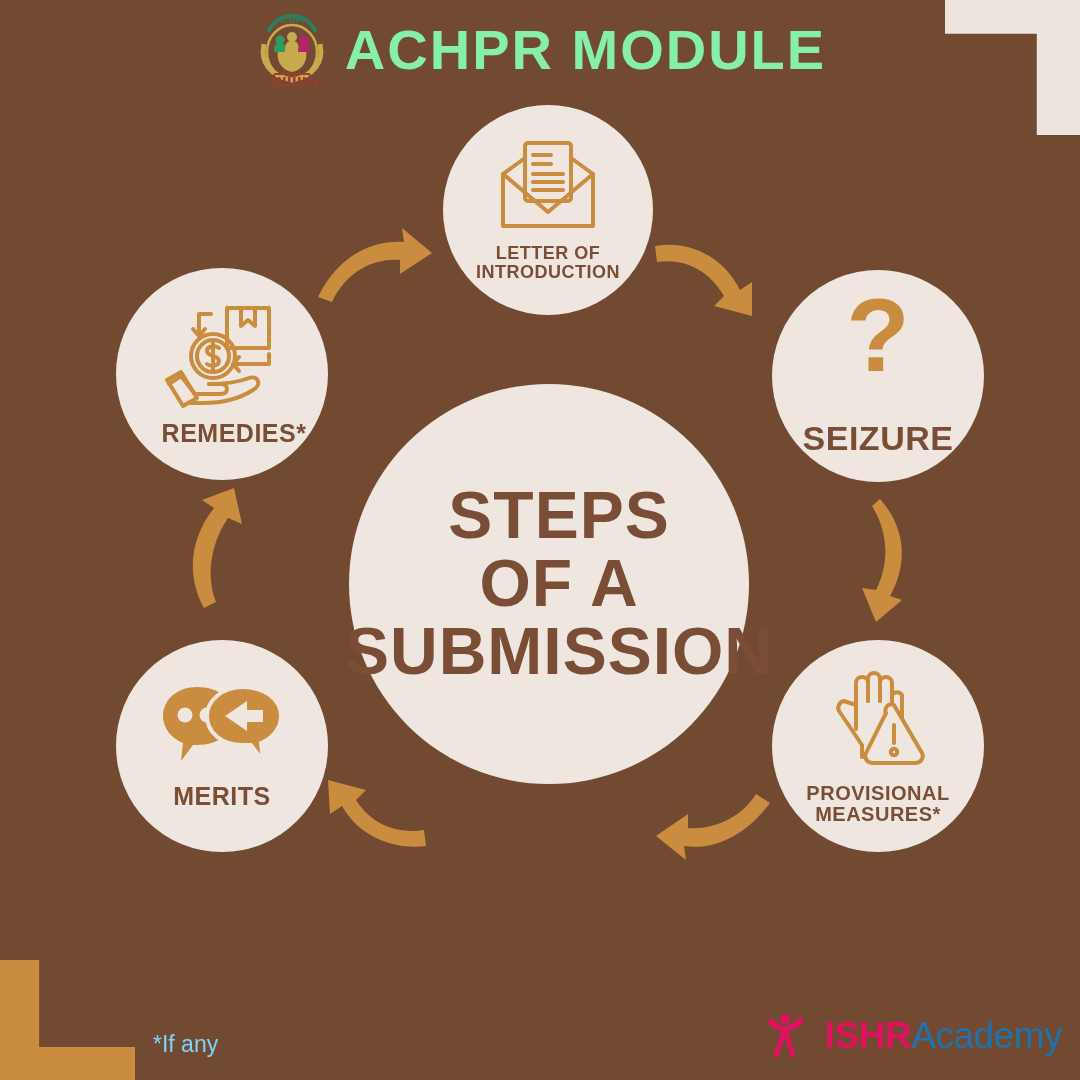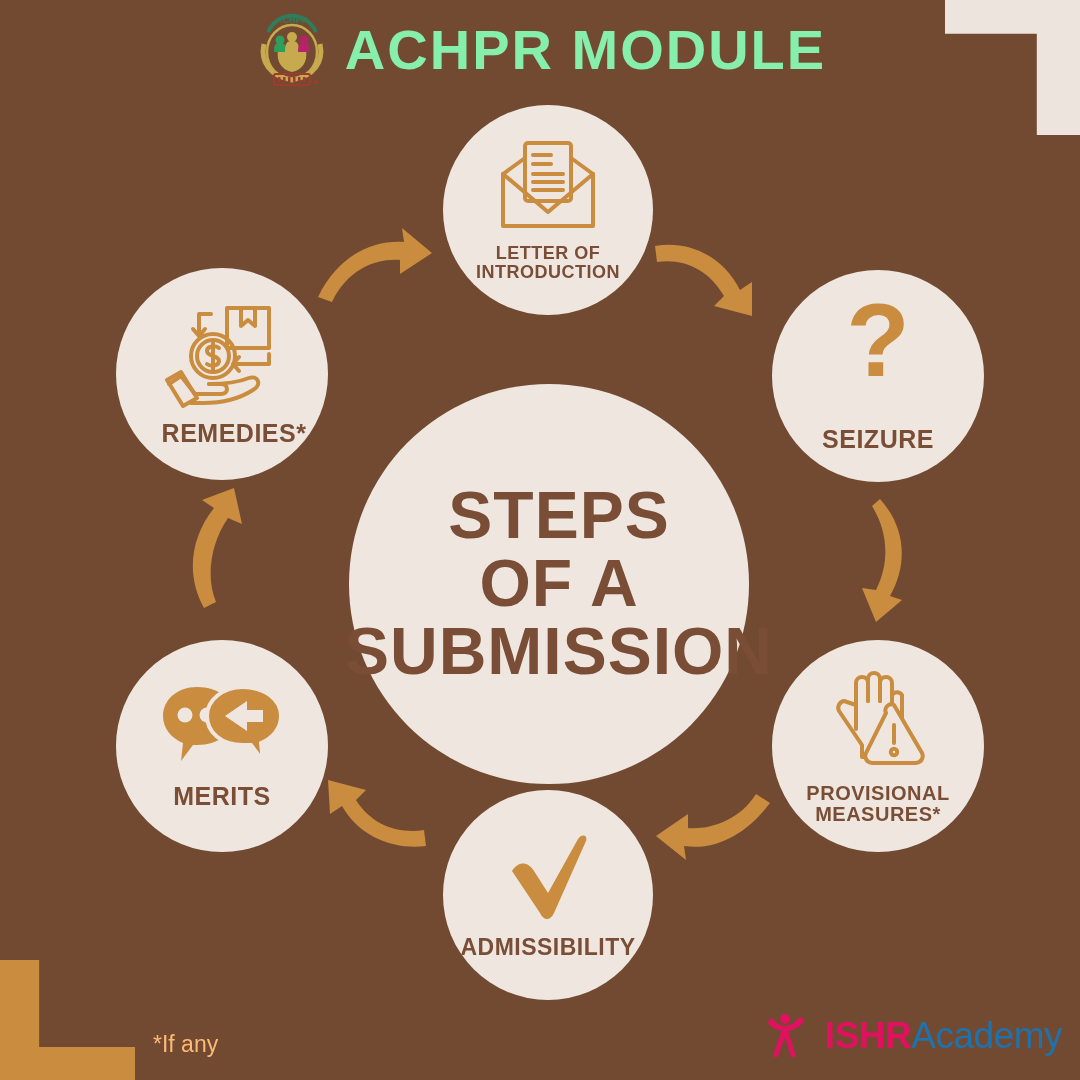--- a/index.html
+++ b/index.html
@@ -83,33 +83,33 @@
 
   
   #node-letter      { left:443px; top:105px;  width:210px; height:210px; }
   #node-seizure     { left:772px; top:270px;  width:212px; height:212px; }
   #node-provisional { left:772px; top:640px;  width:212px; height:212px; }
   #node-admiss      { left:443px; top:790px;  width:210px; height:210px; }
   #node-merits      { left:116px; top:640px;  width:212px; height:212px; }
   #node-remedies    { left:116px; top:268px;  width:212px; height:212px; }
 
   #node-letter .node-label      { font-size:18px; margin-top:6px; }
-  #node-seizure .node-label     { font-size:25px; margin-top:22px; }
+  #node-seizure .node-label     { font-size:34px; margin-top:22px; }
   #node-provisional .node-label { font-size:20px; margin-top:6px; }
   #node-admiss .node-label      { font-size:23px; margin-top:8px; }
   #node-merits .node-label      { font-size:25px; margin-top:12px; }
   #node-remedies .node-label    { font-size:25px; margin-top:8px;margin-left:24px; }
 
   
   .arrows { position:absolute; inset:0; pointer-events:none; }
 
   
   .footnote {
     position:absolute; left:153px; bottom:22px;
-    color:#fdba74; font-size:23px;
+    color:#7dd3fc; font-size:23px;
   }
   .brand {
     position:absolute; right:18px; bottom:18px;
     display:flex; align-items:center; gap:19px;
   }
   .brand-text { font-size:37px; font-weight:bold; letter-spacing:-0.5px; }
   .brand-ishr { color:#e0115f; }
   .brand-academy { color:#1f72ab; font-weight:normal; }
 </style>
 </head>
@@ -234,29 +234,20 @@
                    A6 6 0 0 1 72 38 Z" fill="#efe7df"></path>
           <line x1="72" y1="58" x2="72" y2="76"></line>
           <circle cx="72" cy="85" r="3.2"></circle>
         </g>
       </svg>
     </span>
     <div class="node-label">PROVISIONAL
 MEASURES*</div>
   </div>
 
-  <div class="node" id="node-admiss">
-    <span class="icon">
-      <svg width="100" height="92" viewBox="0 0 100 92">
-        <path d="M14 40 C20 30 30 30 36 40 L50 62 L80 8 C84 2 90 4 88 10 L56 82
-                 C52 90 46 90 42 82 Z" fill="#ca8c3e"></path>
-      </svg>
-    </span>
-    <div class="node-label">ADMISSIBILITY</div>
-  </div>
 
   <div class="node" id="node-merits">
     <span class="icon">
       <svg width="126" height="84" viewBox="0 0 126 84">
         <path d="M38 4 C60 4 76 17 76 33 C76 49 60 62 38 62 L34 62 L22 78 L24 60
                  C12 55 4 45 4 33 C4 17 18 4 38 4 Z" fill="#ca8c3e"></path>
         <circle cx="26" cy="32" r="7.5" fill="#efe7df"></circle>
         <circle cx="48" cy="32" r="7.5" fill="#efe7df"></circle>
         <path d="M84 4 C106 4 122 17 122 33 C122 45 114 55 102 60 L104 78 L92 62 L84 62
                  C62 62 48 49 48 33 C48 17 64 4 84 4 Z" fill="#ca8c3e" stroke="#efe7df" stroke-width="4"></path>

